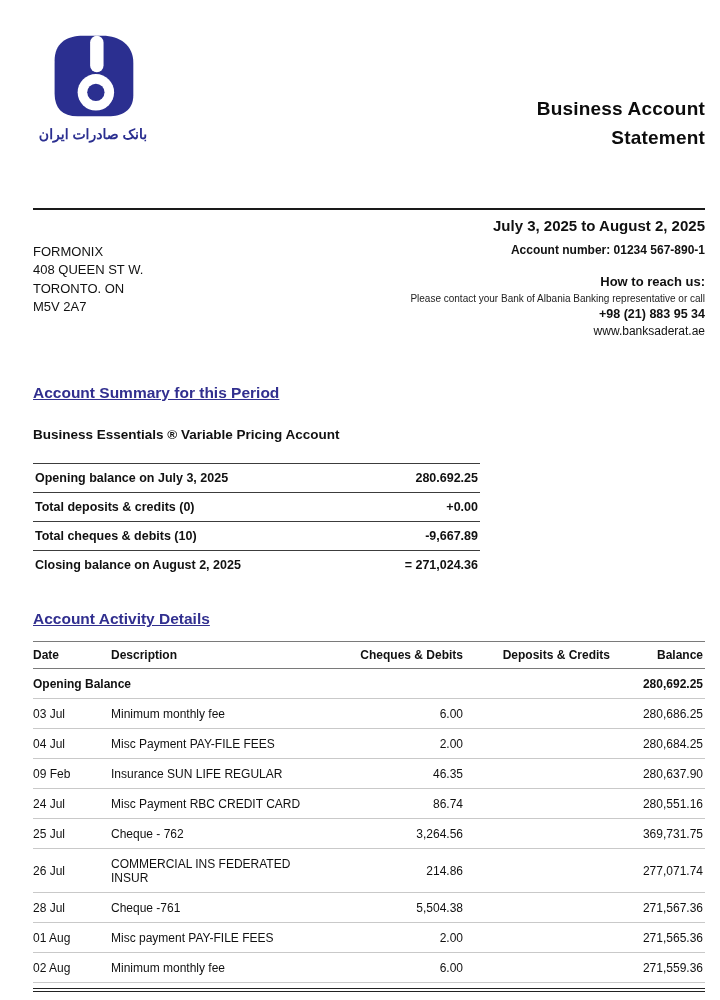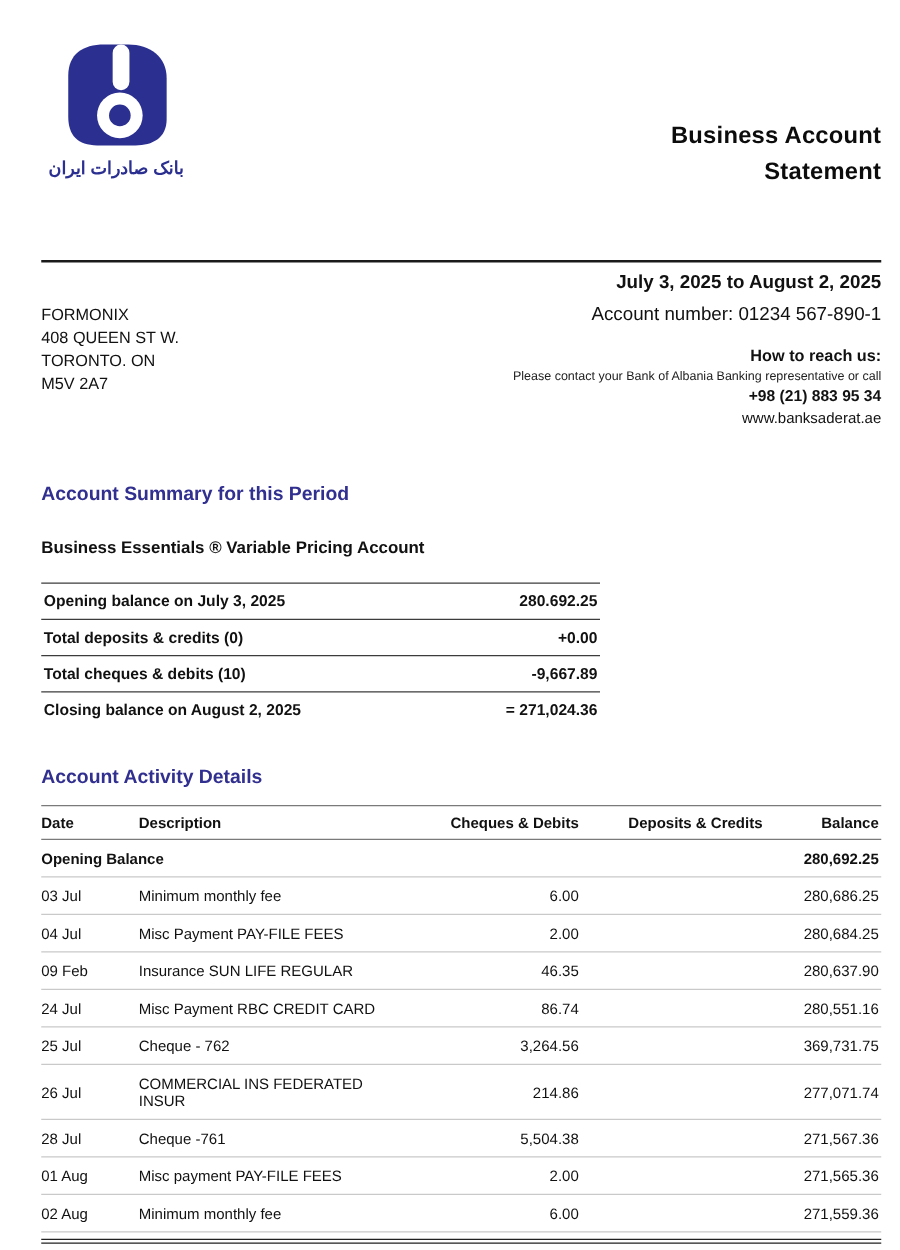--- a/index.html
+++ b/index.html
@@ -22,27 +22,27 @@
 
   .rule { margin:0 15px 0 33px; border-top:2px solid #1a1a1a; }
 
   .content { padding:0 15px 0 33px; }
 
   .period { text-align:right; font-weight:bold; font-size:15px; margin-top:7px; }
 
   .info-row { display:flex; justify-content:space-between; margin-top:9px; }
   .address { font-size:13px; font-weight:normal; line-height:1.42; }
   .contact { text-align:right; }
-  .acct { font-weight:normal; font-size:15px; }
+  .acct { font-weight:bold; font-size:12px; }
   .reach { font-weight:bold; font-size:13px; margin-top:17px; }
   .contact-line { font-size:10px; margin-top:4px; color:#222; }
   .phone { font-weight:bold; font-size:12.5px; margin-top:3px; }
   .website { font-size:12px; margin-top:3px; }
 
-  h2.sec { color:var(--heading,#312f8f); font-size:15.5px; font-weight:bold; }
+  h2.sec { color:var(--heading,#312f8f); font-size:15.5px; font-weight:bold;text-decoration:underline; }
   .summary-heading { margin-top:46px; }
   .account-type { margin-top:25px; font-size:13.5px; font-weight:bold; }
 
   .summary-table { width:447px; margin-top:21px; }
   .s-row { display:flex; justify-content:space-between; align-items:flex-start;
            border-top:1px solid #3c3c3c; padding:7px 2px; font-size:12.5px; font-weight:bold; }
   .s-value { text-align:right; }
 
   .activity-heading { margin-top:31px; }
   .activity-table { margin-top:13px; }

